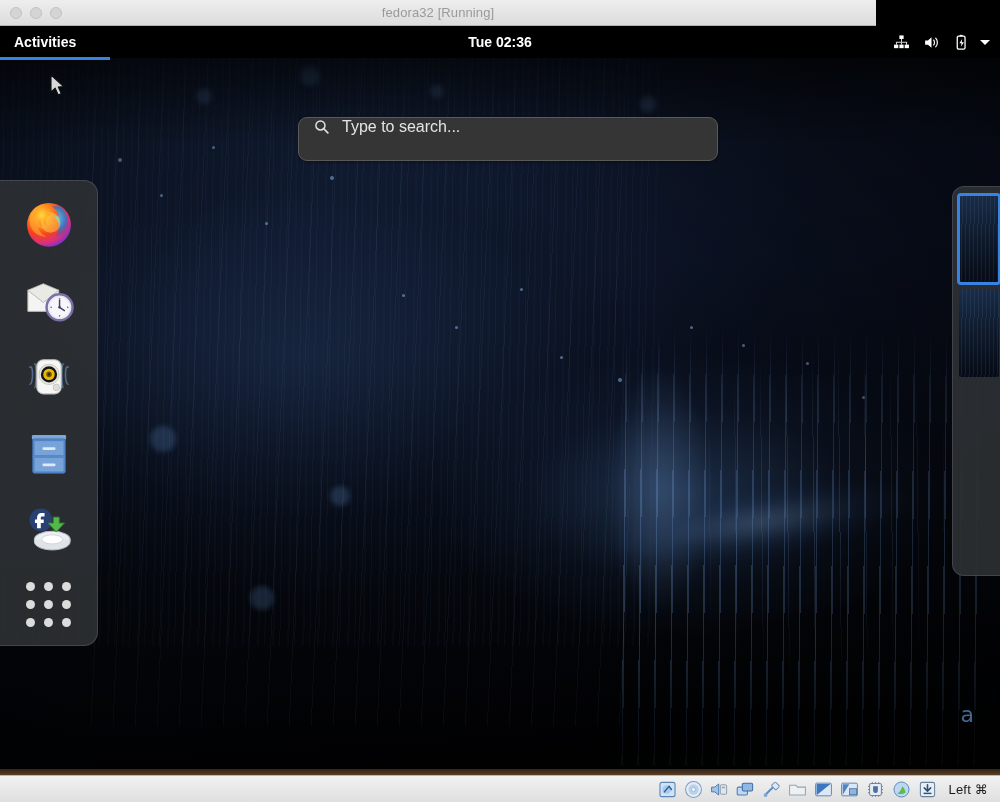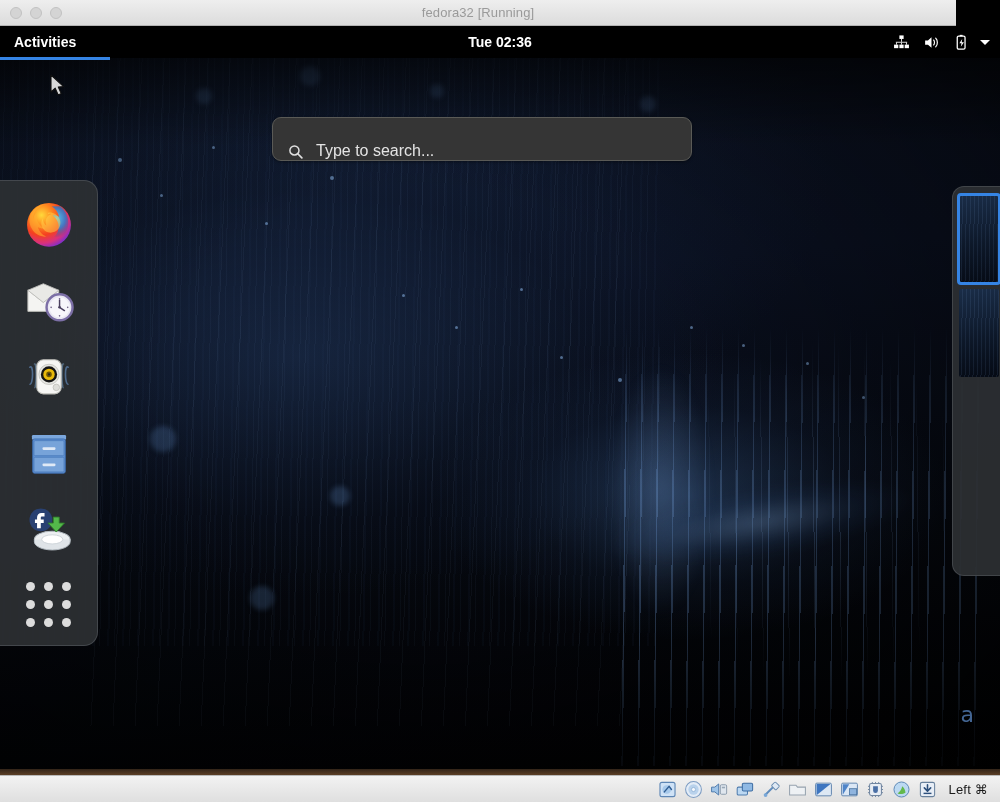--- a/index.html
+++ b/index.html
@@ -6,21 +6,21 @@
   html, body {
     width:1000px; height:802px; overflow:hidden;
     font-family:"Liberation Sans", sans-serif;
     background:#000;
   }
 
   
   #vbox-window { position:relative; width:1000px; height:802px; background:#000; }
 
   #titlebar {
-    position:absolute; left:0; top:0; width:956px; height:26px;
+    position:absolute; left:0; top:0; width:876px; height:26px;
     background:linear-gradient(#eeeeee,#dcdcdc);
     border-bottom:1px solid #b4b4b4;
     display:flex; align-items:center;
   }
   #traffic-lights { display:flex; gap:8px; padding-left:10px; }
   .tl { width:12px; height:12px; border-radius:50%;
         background:#d4d4d4; border:1px solid #c2c2c2; }
   #window-title {
     position:absolute; left:0; right:0; text-align:center;
     font-size:13px; color:#9a9a9a; letter-spacing:.1px;
@@ -101,23 +101,23 @@
   #tray { position:absolute; right:10px; display:flex; align-items:center; gap:13px; }
   .tray-ico { width:17px; height:17px; display:block; }
   #tray-caret { width:0;height:0;border-left:5px solid transparent;border-right:5px solid transparent;
                 border-top:5px solid #fff; margin-left:-3px; }
 
   
   #cursor { position:absolute; left:50px; top:48px; z-index:60; pointer-events:none; }
 
   
   #search-entry {
-    position:absolute; left:272px; top:91px; width:420px; height:44px; z-index:35;
+    position:absolute; left:298px; top:91px; width:420px; height:44px; z-index:35;
     background:#353535; border:1px solid #5a5a56; border-radius:9px;
-    display:flex; align-items:flex-end; padding:0 14px; gap:12px;
+    display:flex; align-items:flex-start; padding:0 14px; gap:12px;
     box-shadow:0 1px 3px rgba(0,0,0,.4);
   }
   #search-placeholder { color:#e4e4e4; font-size:16px; }
 
   
   #dash {
     position:absolute; left:-8px; top:154px; width:106px; padding:16px 0 14px 8px; z-index:35;
     background:rgba(45,48,51,.92); border:1px solid rgba(90,95,100,.55); border-left:none;
     border-radius:0 14px 14px 0; display:flex; flex-direction:column; align-items:center; gap:22px;
   }

